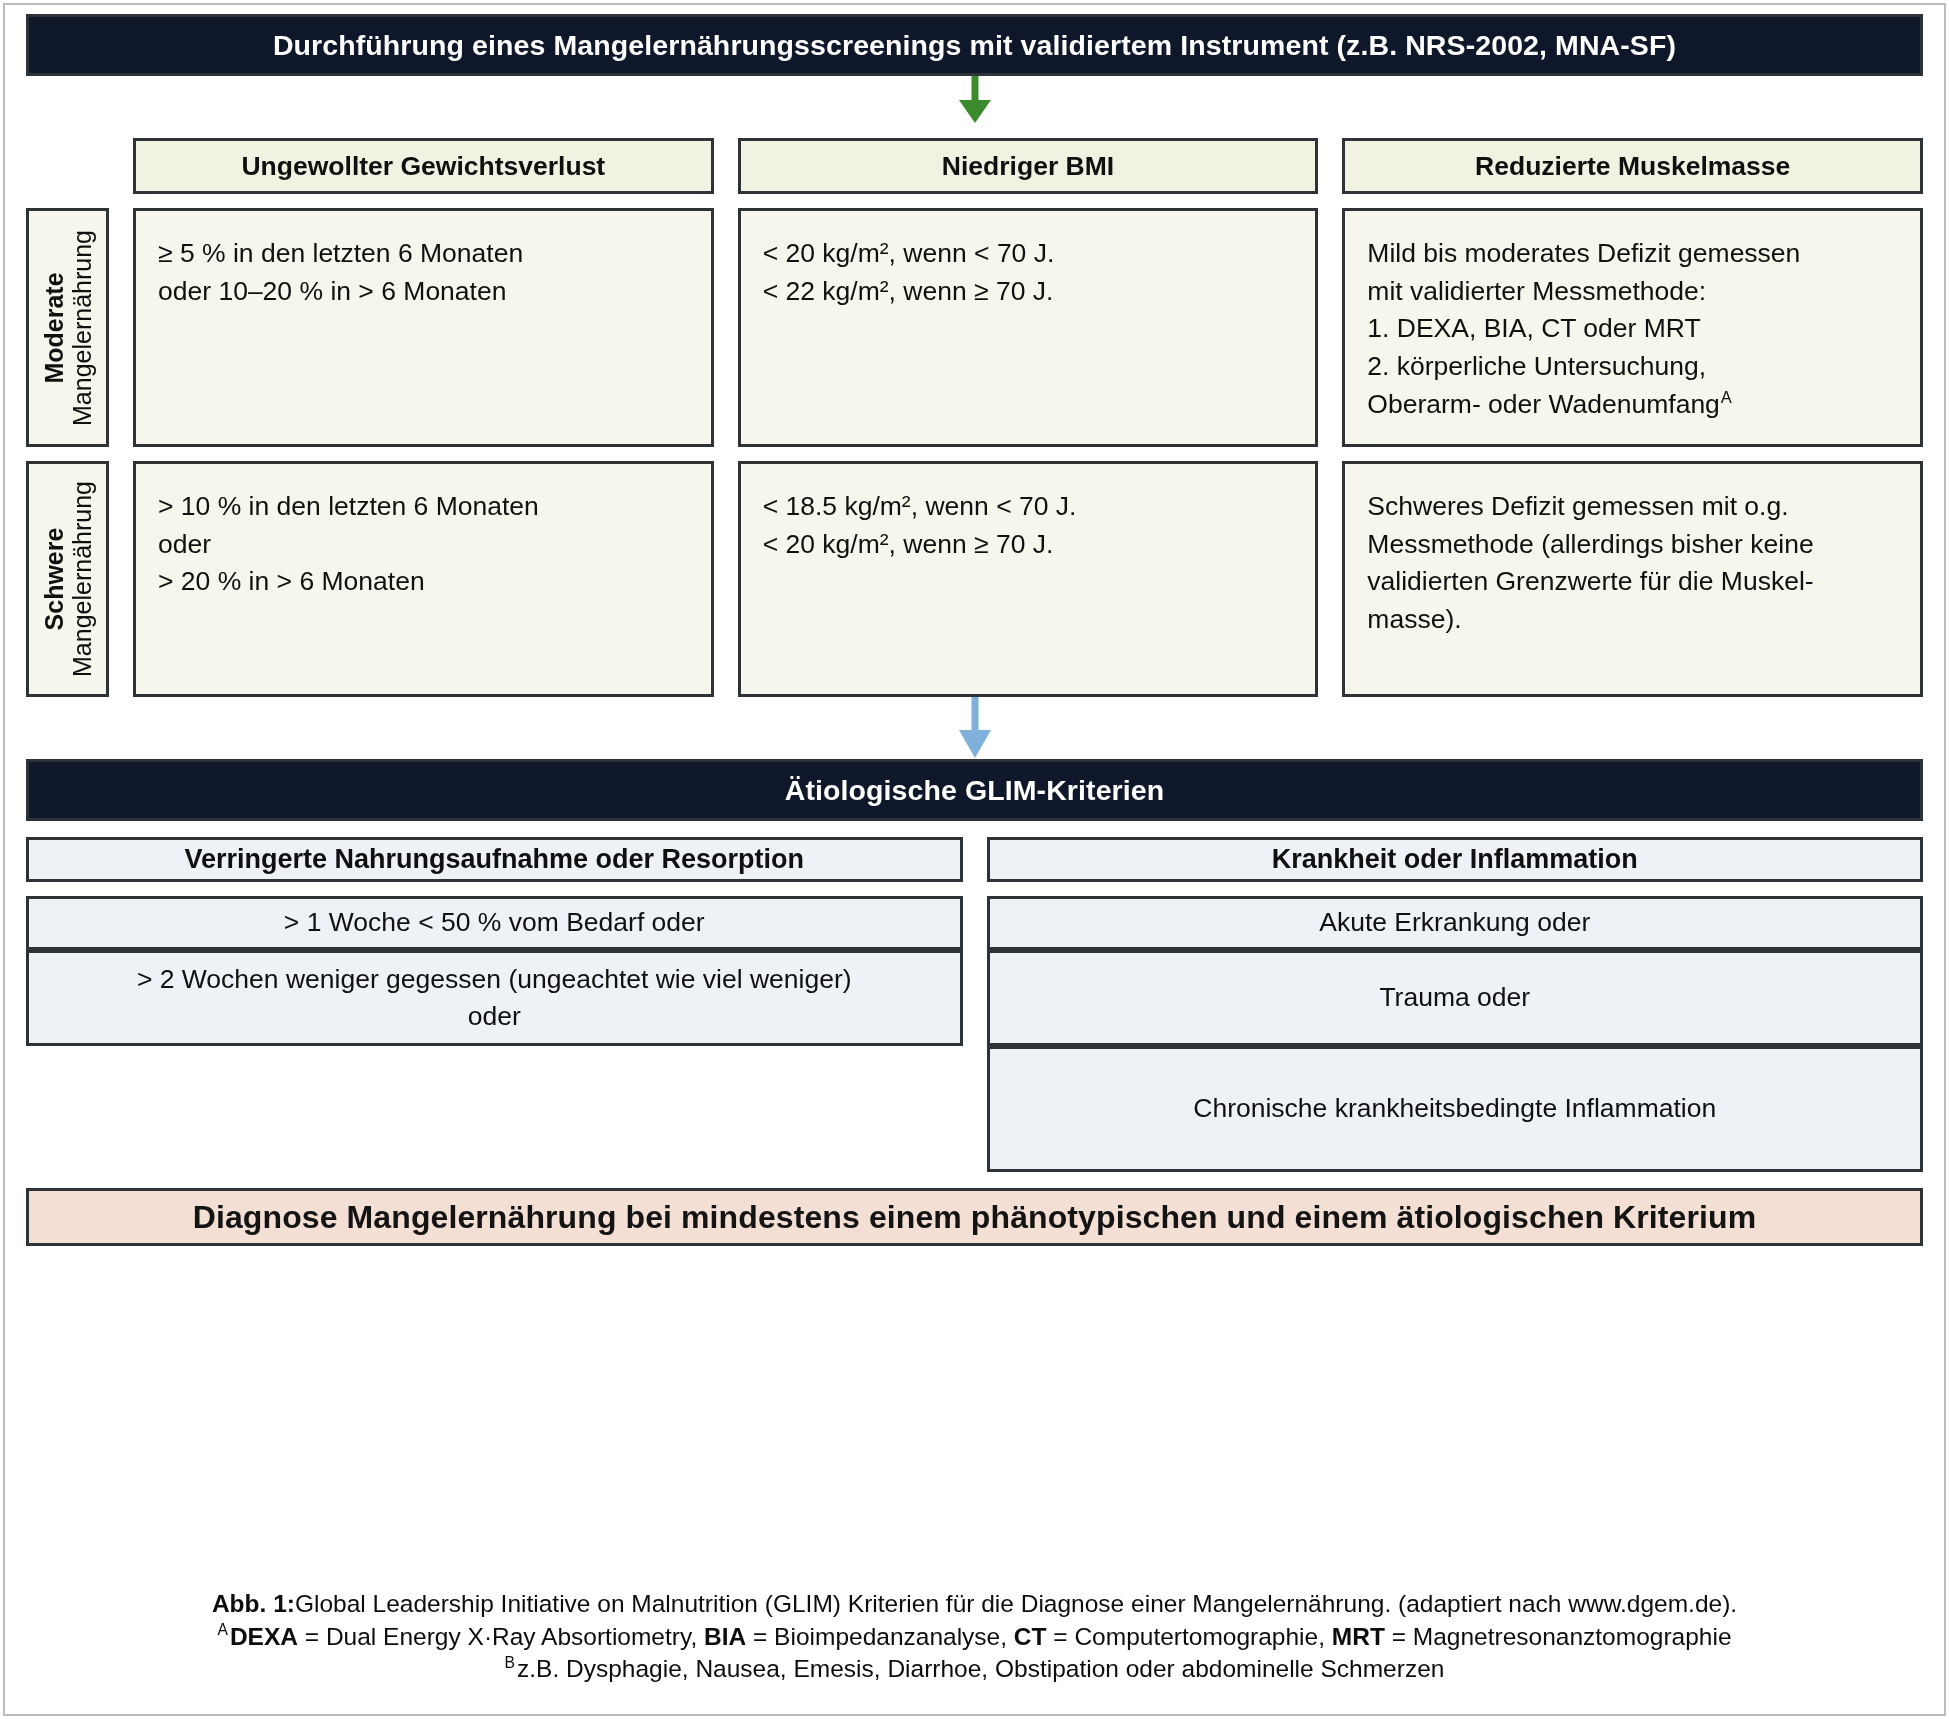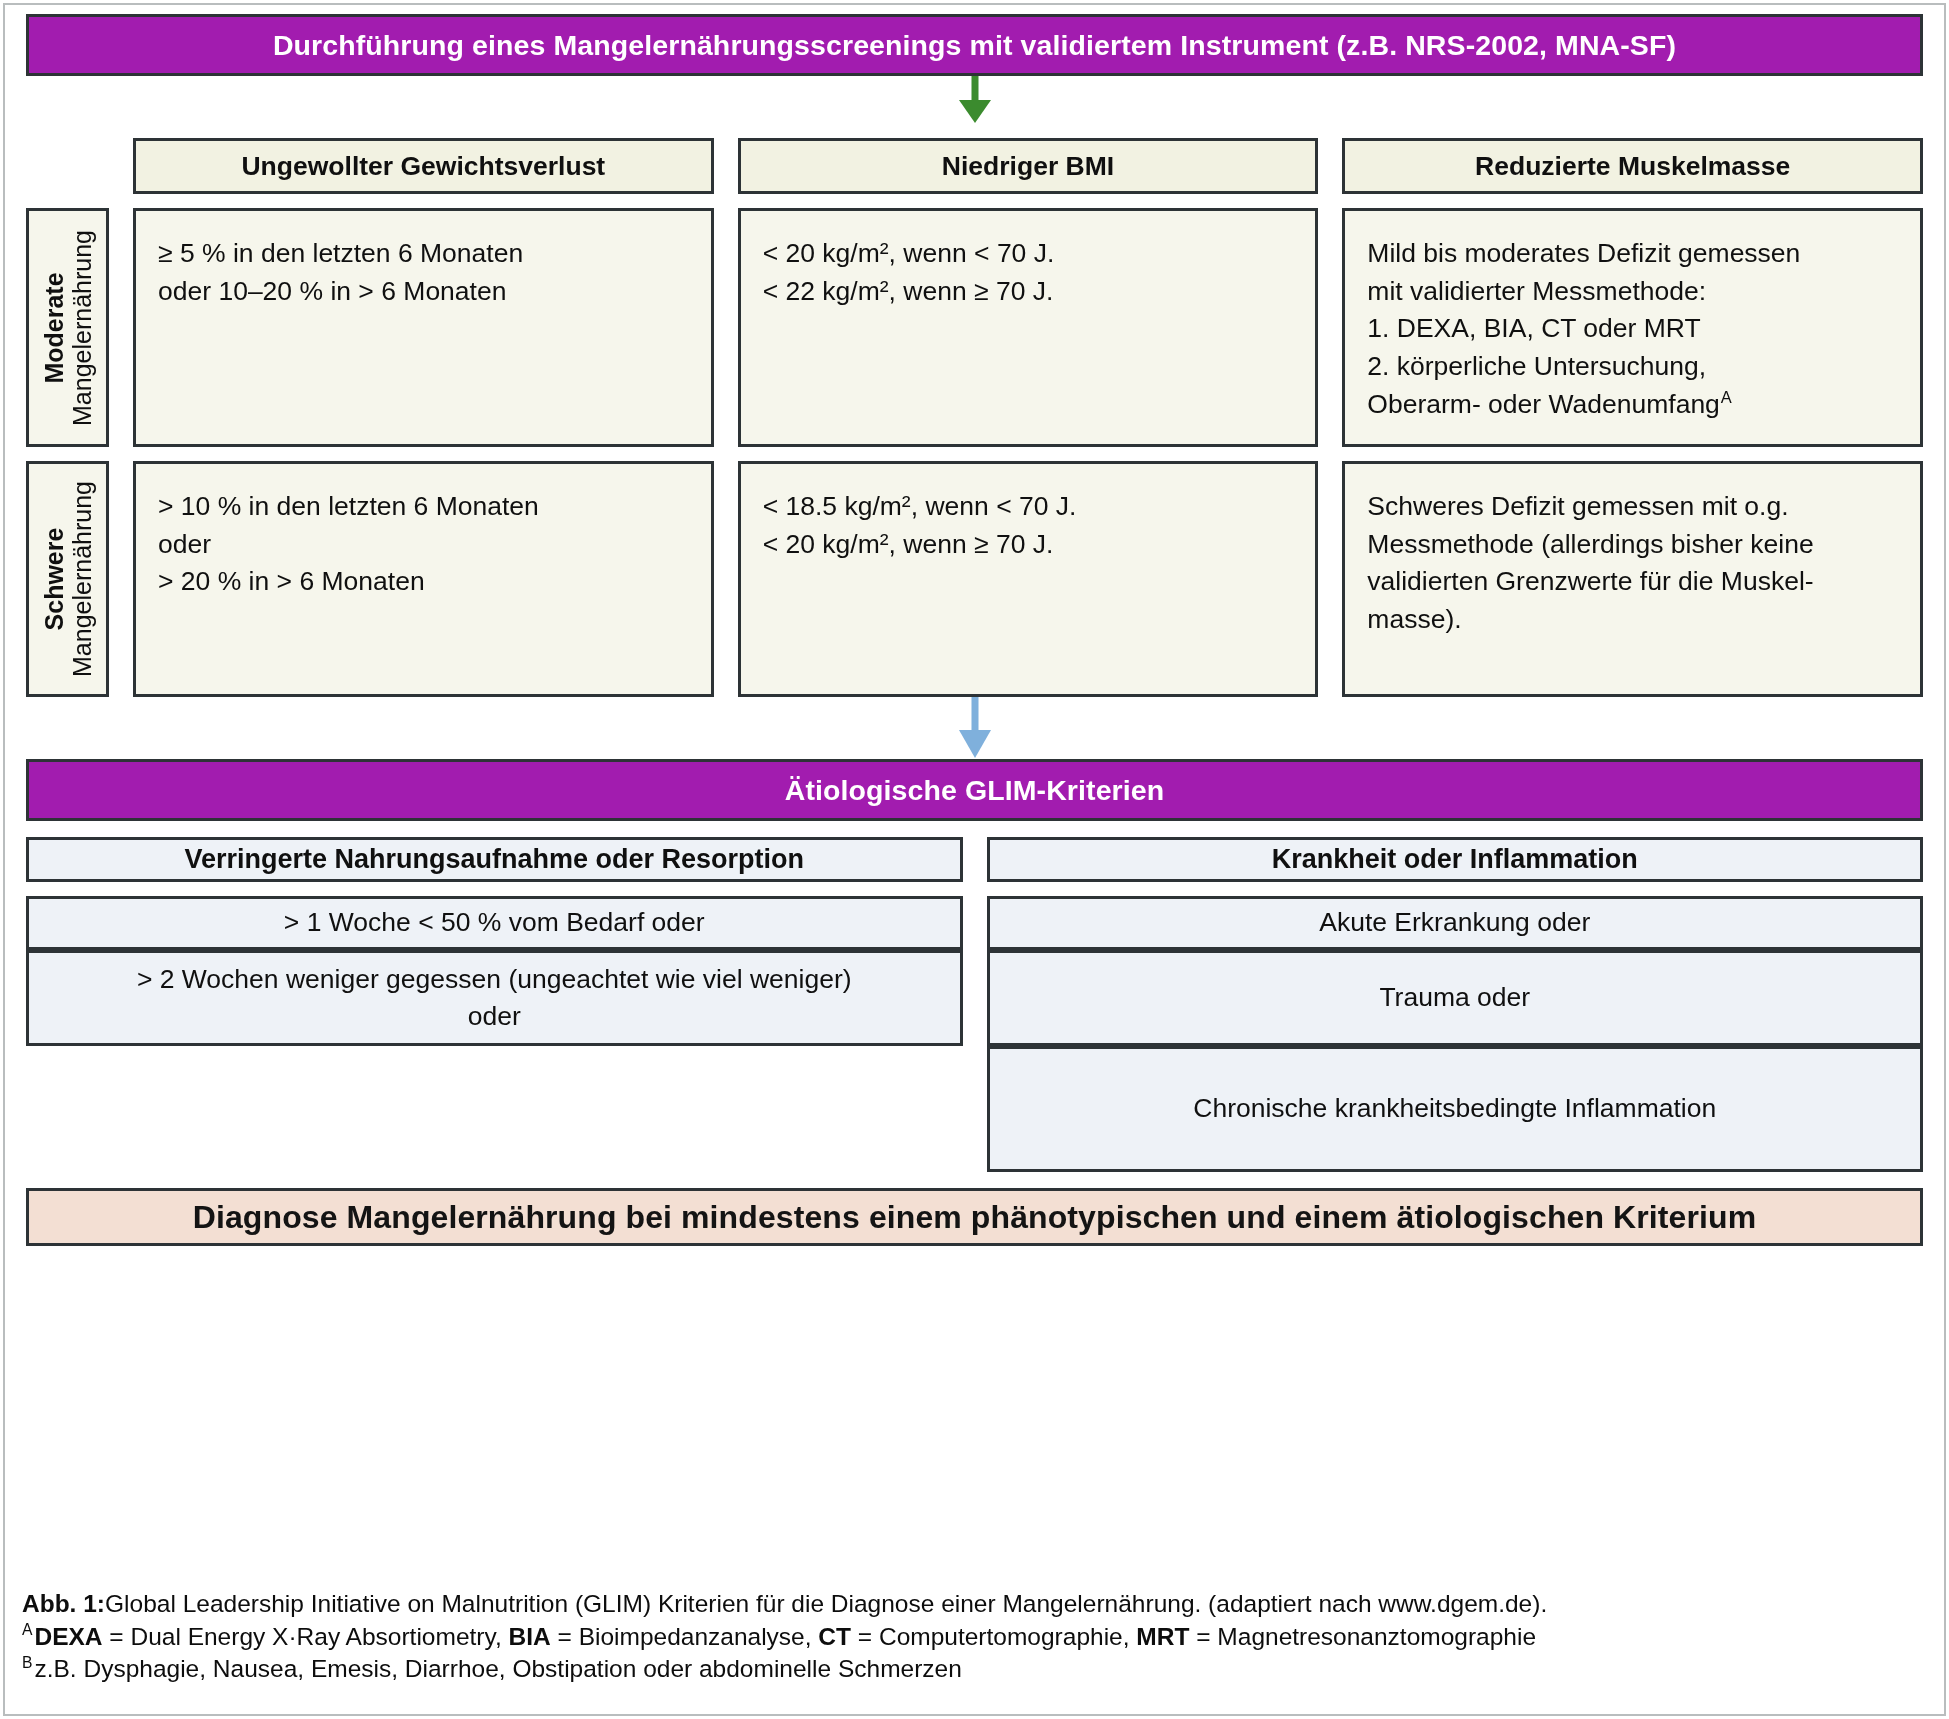--- a/index.html
+++ b/index.html
@@ -51,21 +51,21 @@
     width: 100%;
     text-align: center;
     font-weight: bold;
     letter-spacing: 0.1px;
     display: flex;
     align-items: center;
     justify-content: center;
   }
 
   .banner-blue {
-    background: #a21caf;
+    background: #0f172a;
     color: #ffffff;
     height: 62px;
     font-size: 28.5px;
   }
   .banner-green {
     background: #d3dfa0;
     color: #111111;
     height: 56px;
     font-size: 27px;
   }
@@ -210,21 +210,21 @@
   .caption {
     position: absolute;
     left: 22px;
     top: 1588px;
     width: 1905px;
     font-size: 24.5px;
     line-height: 1.33;
     color: #0d0d0d;
   }
   .caption b { font-weight: bold; }
-  .caption .line { display: block; white-space: nowrap; }
+  .caption .line { display: block; white-space: nowrap; text-align: center; }
   .caption sup {
     font-size: 0.64em;
     vertical-align: super;
     line-height: 0;
     padding-right: 2px;
   }
 </style>
 </head>
 <body>
 

